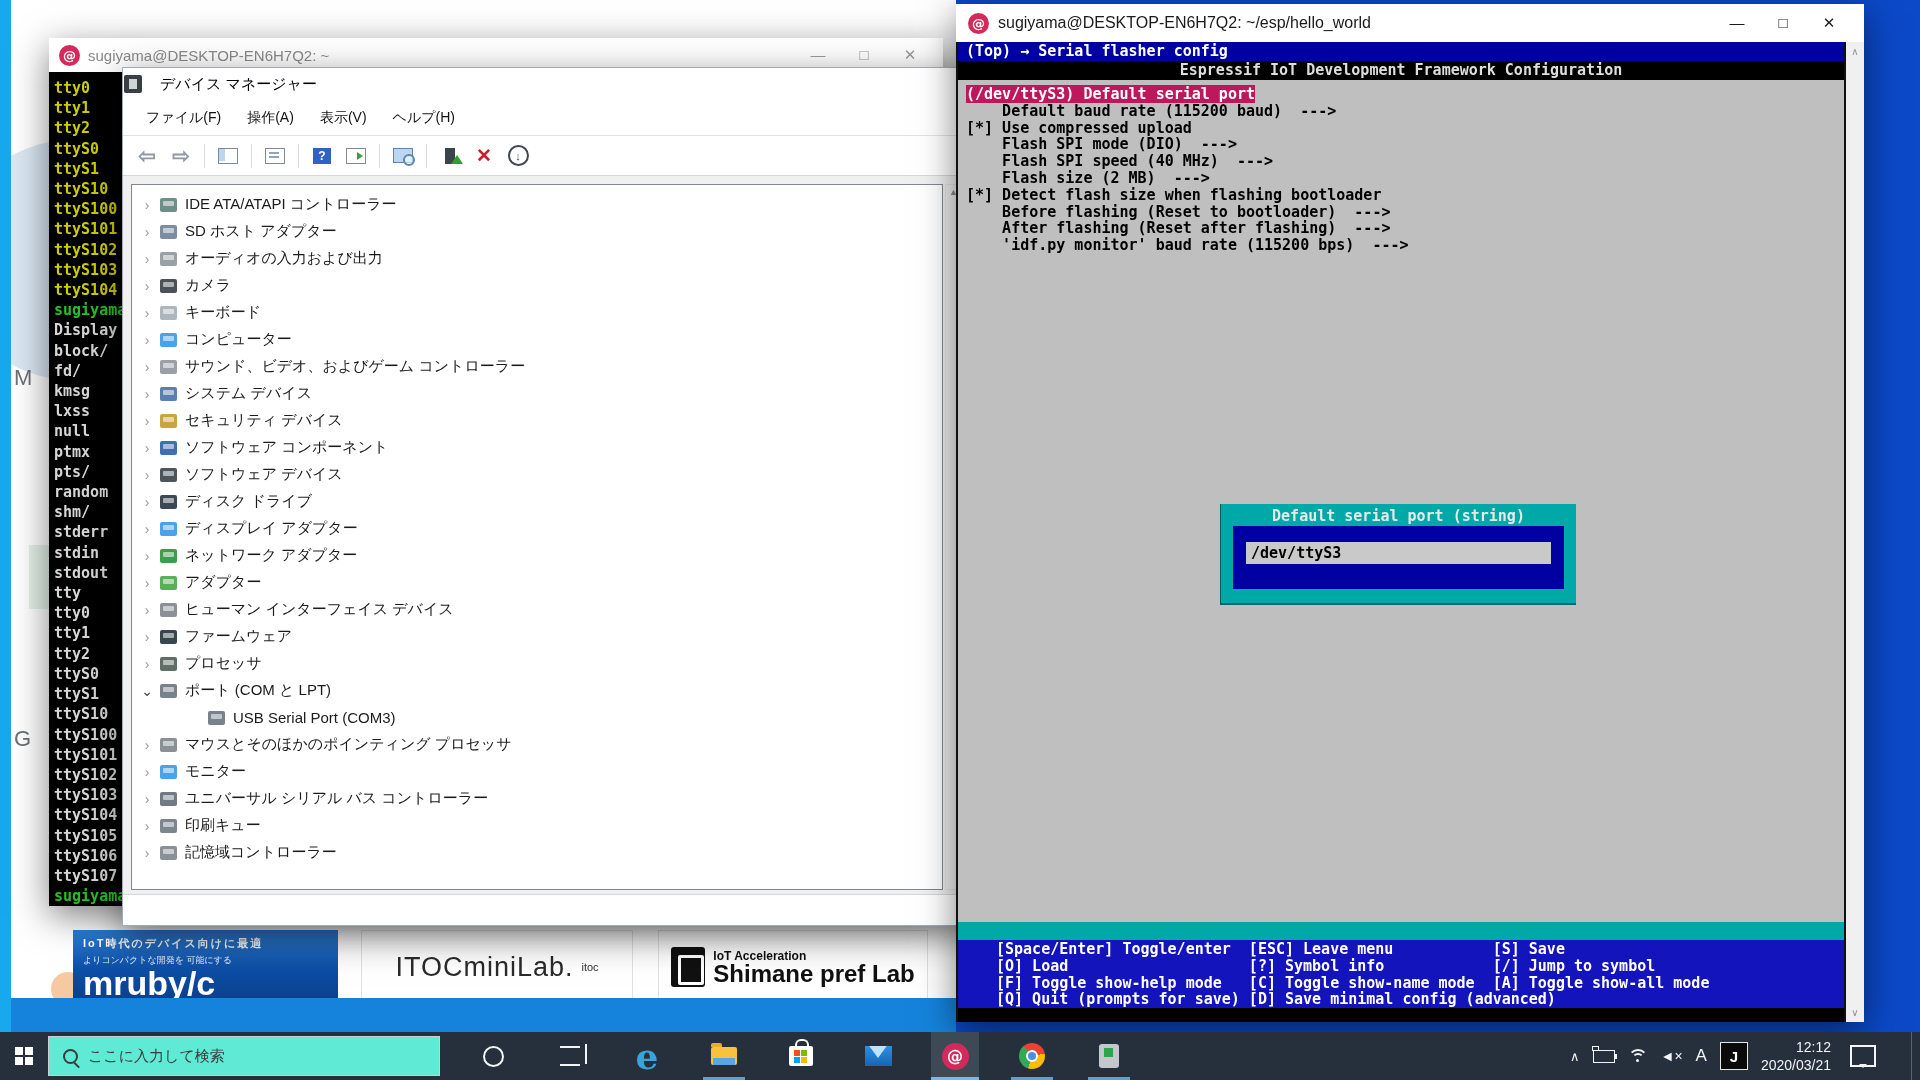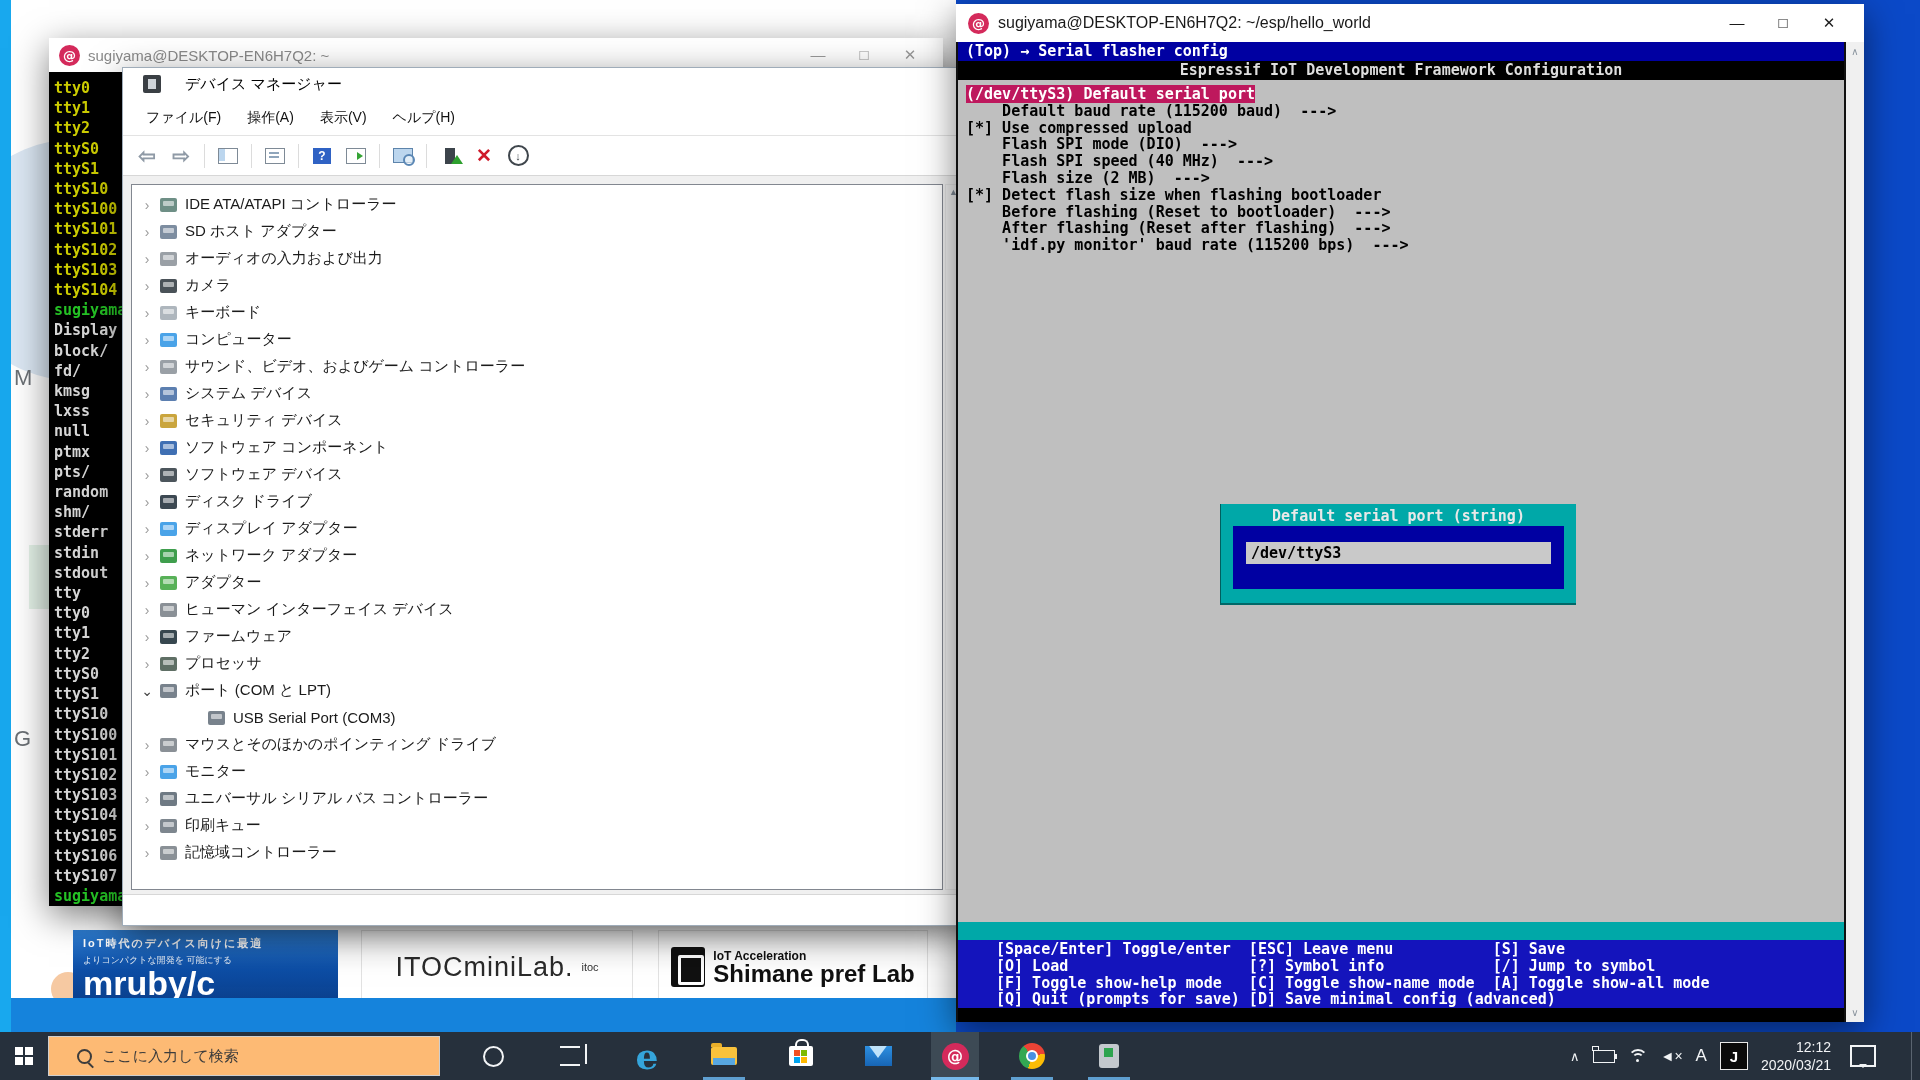--- a/index.html
+++ b/index.html
@@ -49,21 +49,21 @@
   #lterm .tb-btn{color:#9a9a9a;}
   #lterm-body{position:absolute;left:0;top:34px;right:0;bottom:0;background:#000;
       overflow:hidden;padding:6px 0 0 5px;}
   #lterm-body .tl{font-size:15px;font-weight:bold;line-height:20.2px;white-space:pre;}
   .tl.c-yellow{color:#cdcd00;}
   .tl.c-green{color:#25c225;}
   .tl.c-white{color:#d6d6d6;font-weight:normal;}
 
   
   #devmgr{left:122px;top:67px;width:938px;height:857px;background:#f0f0f0;border:1px solid #9facb9;}
-  #devmgr .titlebar{height:32px;padding:0 20px;gap:24px;}
+  #devmgr .titlebar{height:32px;padding:0 1px;gap:18px;}
   #devmgr .title{font-size:15px;color:#000;}
   #dm-appicon{width:18px;height:18px;position:relative;background:#3a3f44;border-radius:2px;}
   #dm-appicon:after{content:"";position:absolute;left:5px;top:4px;width:8px;height:10px;background:#cfd4d9;}
   #dm-menu{left:0;top:32px;width:100%;height:36px;background:#fff;display:flex;align-items:center;
            padding-left:10px;box-sizing:border-box;border-bottom:1px solid #e3e3e3;}
   #dm-menu .mi{font-size:14px;color:#111;padding:0 13px;}
   #dm-toolbar{left:0;top:68px;width:100%;height:40px;background:#fff;display:flex;align-items:center;
            padding-left:10px;box-sizing:border-box;border-bottom:1px solid #d7d7d7;gap:6px;}
   .tbi{width:28px;height:26px;display:flex;align-items:center;justify-content:center;}
   .tbsep{width:1px;height:24px;background:#dcdcdc;margin:0 3px;}
@@ -124,22 +124,22 @@
   #rt-black{position:absolute;left:0;bottom:0;width:100%;height:14px;background:#000;}
   #rt-scroll{position:absolute;right:0;top:38px;width:18px;bottom:0;background:#f0f0f0;
       display:flex;flex-direction:column;justify-content:space-between;align-items:center;
       font-size:10px;color:#8a949e;padding:4px 0;box-sizing:border-box;}
 
   
   #taskbar{left:0;top:1032px;width:1920px;height:48px;background:#26303c;display:flex;align-items:center;}
   #start-btn{width:48px;height:48px;display:flex;align-items:center;justify-content:center;}
   #start-flag{display:grid;grid-template-columns:8px 8px;grid-template-rows:8px 8px;gap:2px;}
   #start-flag span{background:#fff;}
-  #tb-search{width:392px;height:40px;background:#fdba74;border:1px solid #cfcfcf;display:flex;
-      align-items:center;gap:10px;padding-left:28px;box-sizing:border-box;}
+  #tb-search{width:392px;height:40px;background:#5eead4;border:1px solid #cfcfcf;display:flex;
+      align-items:center;gap:10px;padding-left:14px;box-sizing:border-box;}
   #tb-search .mag{width:11px;height:11px;border:2px solid #3c3c3c;border-radius:50%;position:relative;}
   #tb-search .mag:after{content:"";position:absolute;left:10px;top:11px;width:7px;height:2px;
       background:#3c3c3c;transform:rotate(45deg);transform-origin:0 0;}
   #tb-search .ph{font-size:15px;color:#3c3c3c;}
   .tk{width:48px;height:48px;margin-left:29px;display:flex;align-items:center;justify-content:center;
       position:relative;flex:0 0 48px;}
   .tk.running:after{content:"";position:absolute;left:3px;bottom:0;width:42px;height:3px;background:#5f9fd0;}
   .tk.active{background:#3d4a55;}
   .tk.active:after{content:"";position:absolute;left:0;bottom:0;width:48px;height:3px;background:#76b9ea;}
   .ico-cortana{width:17px;height:17px;border-radius:50%;border:2px solid #f2f4f6;}
@@ -420,21 +420,21 @@
           <span>ポート (COM と LPT)</span>
         </div>
         <div class="trow lv1">
           <span class="chev"></span>
           <span class="dicon" style="background: rgb(120, 130, 140);"></span>
           <span>USB Serial Port (COM3)</span>
         </div>
         <div class="trow">
           <span class="chev">›</span>
           <span class="dicon" style="background: rgb(138, 144, 150);"></span>
-          <span>マウスとそのほかのポインティング ドライブ</span>
+          <span>マウスとそのほかのポインティング プロセッサ</span>
         </div>
         <div class="trow">
           <span class="chev">›</span>
           <span class="dicon" style="background: rgb(74, 163, 232);"></span>
           <span>モニター</span>
         </div>
         <div class="trow">
           <span class="chev">›</span>
           <span class="dicon" style="background: rgb(111, 122, 132);"></span>
           <span>ユニバーサル シリアル バス コントローラー</span>

